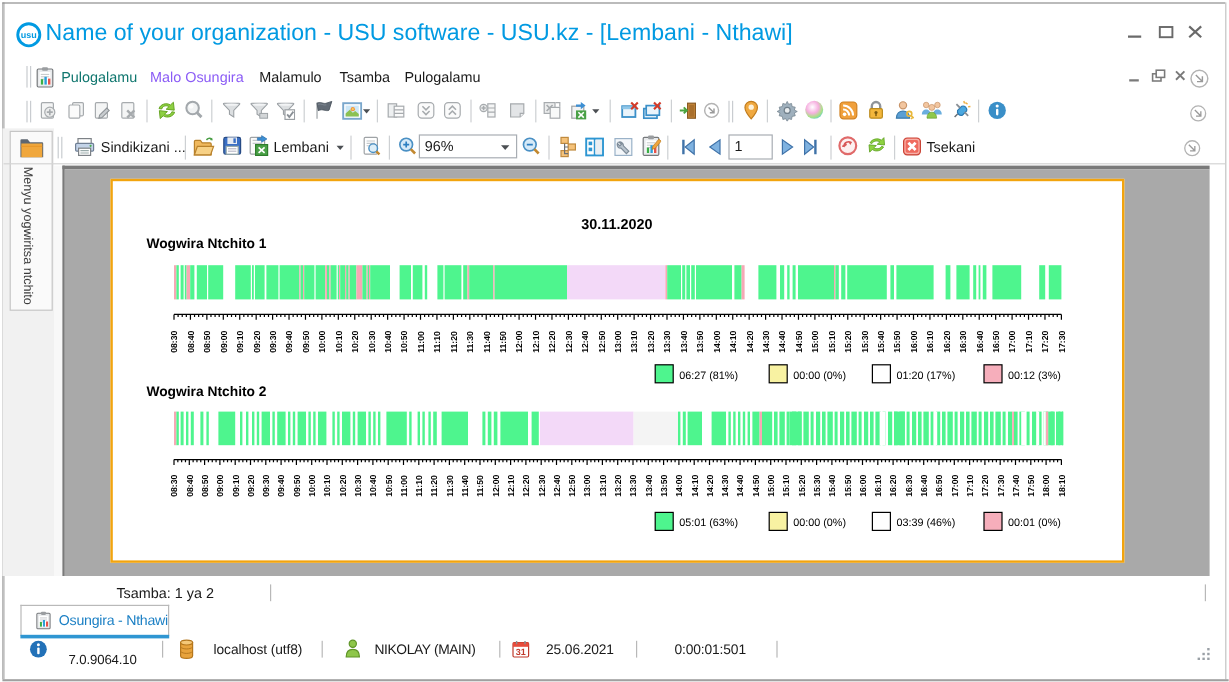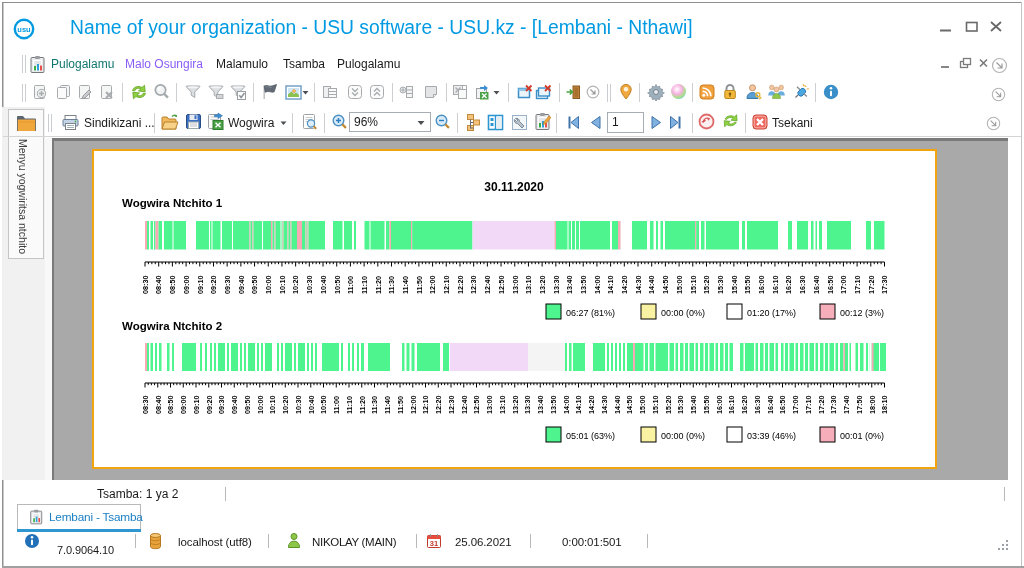--- a/index.html
+++ b/index.html
@@ -7,21 +7,21 @@
 .abs { position:absolute; }
 </style></head>
 <body>
 
 <div class="abs" style="left:2px;top:2px;width:1px;height:564px;background:#8f8f8f"></div>
 <div class="abs" style="left:3px;top:2px;width:1px;height:564px;background:#c9c9c9"></div>
 <div class="abs" style="left:2px;top:2px;width:1019px;height:1px;background:#8f8f8f"></div>
 <div class="abs" style="left:1021px;top:2px;width:1px;height:564px;background:#c2c2c2"></div>
 <div class="abs" style="left:2px;top:566px;width:1022px;height:2px;background:#a0a0a0"></div>
 
-<div class="abs" style="left:38px;top:17px;font-size:19.3px;color:#019ae2;letter-spacing:0;margin-left:32px;">Name of your organization - USU software - USU.kz - [Lembani - Nthawi]</div>
+<div class="abs" style="left:38px;top:17px;font-size:19.3px;color:#019ae2;letter-spacing:0;">Name of your organization - USU software - USU.kz - [Lembani - Nthawi]</div>
 
 <div class="abs" style="left:2px;top:107px;width:43px;height:373px;background:#f1f1f1"></div>
 <div class="abs" style="left:8px;top:109px;width:34px;height:148px;background:#fafafa;border:1px solid #c5c5c5"></div>
 <svg class="abs" style="left:15px;top:112px" width="22" height="22" viewBox="0 0 22 22">
     <path d="M2 19 V5 a1 1 0 0 1 1-1 h5 l2 2.5 H20 a1 1 0 0 1 1 1 V19z" fill="#5d6670"></path>
     <path d="M2.8 19 V7.5 h17.4 V19z" fill="#f0a73c"></path>
     <path d="M2.8 10 h17.4" stroke="#e8982a" stroke-width="1"></path>
   </svg>
 <div class="abs" style="left:17px;top:139px;writing-mode:vertical-rl;font-size:10.5px;color:#3c3c3c;white-space:nowrap;">Menyu yogwiritsa ntchito</div>
 
@@ -609,21 +609,21 @@
     <rect x="3.5" y="9" width="10" height="6.5" fill="#fff" stroke="#9aa"></rect>
     <path d="M5 11h7M5 13h7" stroke="#aab" stroke-width="0.8"></path>
   </svg>
 <svg style="position:absolute;left:206px;top:112px" width="19" height="19" viewBox="0 0 19 19">
     <rect x="2.5" y="2.5" width="12" height="14" rx="1" fill="#fbfbfb" stroke="#9fa3a6"></rect>
     <path d="M4.5 5h8M4.5 7.5h8" stroke="#c3c7ca" stroke-width="0.9"></path>
     <rect x="7" y="8.5" width="10" height="9" fill="#4aa147" stroke="#2f7e2c"></rect>
     <path d="M9.5 10.8 l5 4.5 M14.5 10.8 l-5 4.5" stroke="#fff" stroke-width="1.4"></path>
     <path d="M12 1 l4.5 2.8 -4.5 2.8 v-1.8 h-3.5 v-2 h3.5z" fill="#3d8fd4" stroke="#2a6daa" stroke-width="0.5"></path>
   </svg>
-<div style="position:absolute;left:228px;top:116px;font-size:12px;color:#1a1a1a">Wogwira</div>
+<div style="position:absolute;left:228px;top:116px;font-size:12px;color:#1a1a1a">Lembani</div>
 <svg style="position:absolute;left:279px;top:119px" width="9" height="9" viewBox="0 0 9 9">
     <path d="M1.5 2.5 l3 3.5 3-3.5z" fill="#4b4f53"></path>
   </svg>
 <div style="position:absolute;left:292px;top:113px;width:1px;height:20px;background:#cdd0d3"></div>
 <svg style="position:absolute;left:300px;top:113px" width="19" height="19" viewBox="0 0 19 19">
     <rect x="3.5" y="1.5" width="11" height="14" rx="1" fill="#fff" stroke="#9fa3a6"></rect>
     <path d="M5.5 4.5h7M5.5 6.5h7M5.5 8.5h4" stroke="#c3c7ca" stroke-width="0.9"></path>
     <circle cx="11" cy="10.5" r="3.6" fill="#cfe7f5" fill-opacity="0.7" stroke="#4a90c4" stroke-width="1.2"></circle>
     <path d="M13.6 13.1 l2.6 2.6" stroke="#c2882f" stroke-width="2"></path>
   </svg>
@@ -721,21 +721,21 @@
     <g transform="scale(0.85)">
       <rect x="2" y="2.5" width="13" height="15" rx="1" fill="#e8eaec" stroke="#76797c"></rect>
       <rect x="4" y="5" width="9" height="10.5" fill="#fff"></rect>
       <rect x="6" y="1" width="5" height="3" rx="1" fill="#9a9da0"></rect>
       <path d="M5 7h7M5 9h7M5 11h4" stroke="#c0c3c6" stroke-width="0.8"></path>
       <rect x="5" y="11" width="2" height="4.5" fill="#3aae46"></rect>
       <rect x="8" y="9" width="2" height="6.5" fill="#2d9fd8"></rect>
       <rect x="11" y="10.5" width="2" height="5" fill="#e8514a"></rect>
     </g>
   </svg>
-<div style="position:absolute;left:49px;top:510px;font-size:11.8px;letter-spacing:-0.2px;color:#1a7fc4">Lembani - Tsamba</div>
+<div style="position:absolute;left:49px;top:510px;font-size:11.8px;letter-spacing:-0.2px;color:#1a7fc4">Osungira - Nthawi</div>
 <svg style="position:absolute;left:24px;top:533px" width="16" height="16" viewBox="0 0 16 16">
     <circle cx="8" cy="8" r="7" fill="#2271b8"></circle>
     <rect x="7" y="6.6" width="2" height="5.6" rx="0.9" fill="#fff"></rect>
     <circle cx="8" cy="4.2" r="1.25" fill="#fff"></circle>
   </svg>
 <div style="position:absolute;left:57px;top:544px;font-size:11px;letter-spacing:-0.1px;color:#1a1a1a">7.0.9064.10</div>
 <svg style="position:absolute;left:148px;top:532px" width="15" height="18" viewBox="0 0 15 18">
     <path d="M2.5 3.5 v11 c0 1.4 2.2 2.2 5 2.2 s5 -.8 5 -2.2 v-11z" fill="#e8a33c" stroke="#b5771d"></path>
     <ellipse cx="7.5" cy="3.5" rx="5" ry="2" fill="#f5c878" stroke="#b5771d"></ellipse>
     <path d="M2.5 7.2 c1 1.1 3 1.6 5 1.6 s4 -.5 5 -1.6 M2.5 10.9 c1 1.1 3 1.6 5 1.6 s4 -.5 5 -1.6" fill="none" stroke="#b5771d" stroke-width="0.8"></path>

